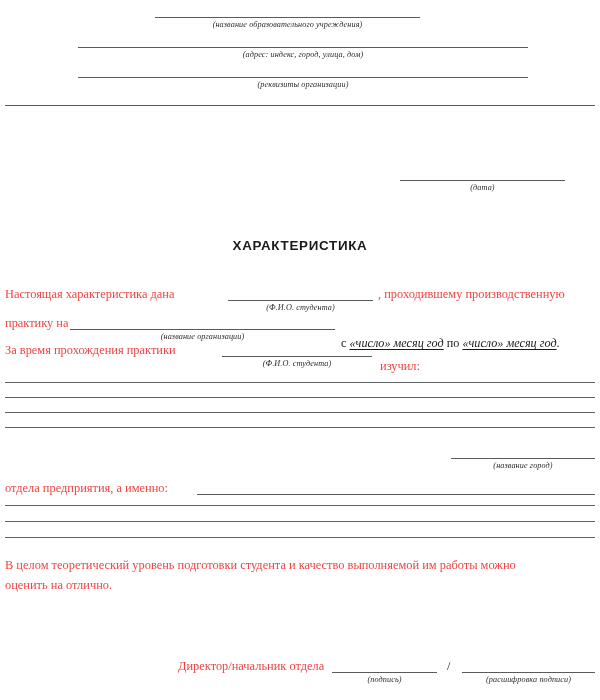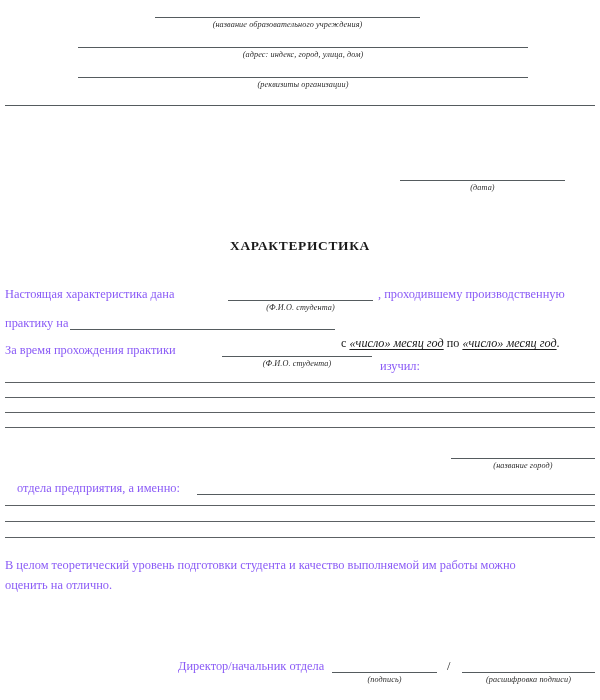--- a/index.html
+++ b/index.html
@@ -36,32 +36,32 @@
     letter-spacing: 0.1px;
     color: #2a2a2a;
     text-align: center;
     white-space: nowrap;
     font-family: "Liberation Serif", "DejaVu Serif", serif;
   }
 
   .body-text {
     position: absolute;
     font-size: 12.4px;
-    color: #8b5cf6;
+    color: #ef4444;
     white-space: nowrap;
     font-family: "Liberation Serif", "DejaVu Serif", serif;
   }
 
   .doc-title {
     position: absolute;
     font-size: 13.4px;
     font-weight: bold;
     letter-spacing: 0.7px;
     white-space: nowrap;
-    font-family: Liberation Serif, serif;
+    font-family: Liberation Sans, sans-serif;
   }
 
   .dates {
     position: absolute;
     font-size: 12.2px;
     font-style: italic;
     white-space: nowrap;
     font-family: "Liberation Serif", "DejaVu Serif", serif;
   }
   .dates .u {
@@ -106,20 +106,21 @@
 
   <div class="doc-title" style="left:0px; top:238px; width:600px; text-align:center;">ХАРАКТЕРИСТИКА</div>
 
   <div class="body-text" style="left:5px; top:287px;">Настоящая характеристика дана</div>
   <div class="rule" style="left:228px; top:300px; width:145px;"></div>
   <div class="caption" style="left:228px; top:303px; width:145px;">(Ф.И.О. студента)</div>
   <div class="body-text" style="left:378px; top:287px;">, проходившему производственную</div>
 
   <div class="body-text" style="left:5px; top:316px;">практику на</div>
   <div class="rule" style="left:70px; top:329px; width:265px;"></div>
+  <div class="caption" style="left:70px; top:332px; width:265px;">(название организации)</div>
 
   <div class="dates" style="left:341px; top:316px;margin-top:20px;">
     <span class="plain">с</span>
     <span class="u">«число» месяц год</span>
     <span class="plain">по</span>
     <span class="u">«число» месяц год</span><span class="plain">.</span>
   </div>
 
   <div class="body-text" style="left:5px; top:343px;">За время прохождения практики</div>
   <div class="rule" style="left:222px; top:356px; width:150px;"></div>
@@ -127,21 +128,21 @@
   <div class="body-text" style="left:380px; top:343px;margin-top:16px;">изучил:</div>
 
   <div class="blank-line" style="left:5px; top:382px; width:590px;"></div>
   <div class="blank-line" style="left:5px; top:397px; width:590px;"></div>
   <div class="blank-line" style="left:5px; top:412px; width:590px;"></div>
   <div class="blank-line" style="left:5px; top:427px; width:590px;"></div>
 
   <div class="rule" style="left:451px; top:458px; width:144px;"></div>
   <div class="caption" style="left:451px; top:461px; width:144px;">(название город)</div>
 
-  <div class="body-text" style="left:17px; top:481px;">отдела предприятия, а именно:</div>
+  <div class="body-text" style="left:5px; top:481px;">отдела предприятия, а именно:</div>
   <div class="rule" style="left:197px; top:494px; width:398px;"></div>
 
   <div class="blank-line" style="left:5px; top:505px; width:590px;"></div>
   <div class="blank-line" style="left:5px; top:521px; width:590px;"></div>
   <div class="blank-line" style="left:5px; top:537px; width:590px;"></div>
 
   <div class="body-text" style="left:5px; top:558px;">В целом теоретический уровень подготовки студента и качество выполняемой им работы можно</div>
   <div class="body-text" style="left:5px; top:578px;">оценить на отлично.</div>
 
   <div class="body-text" style="left:178px; top:659px;">Директор/начальник отдела</div>

